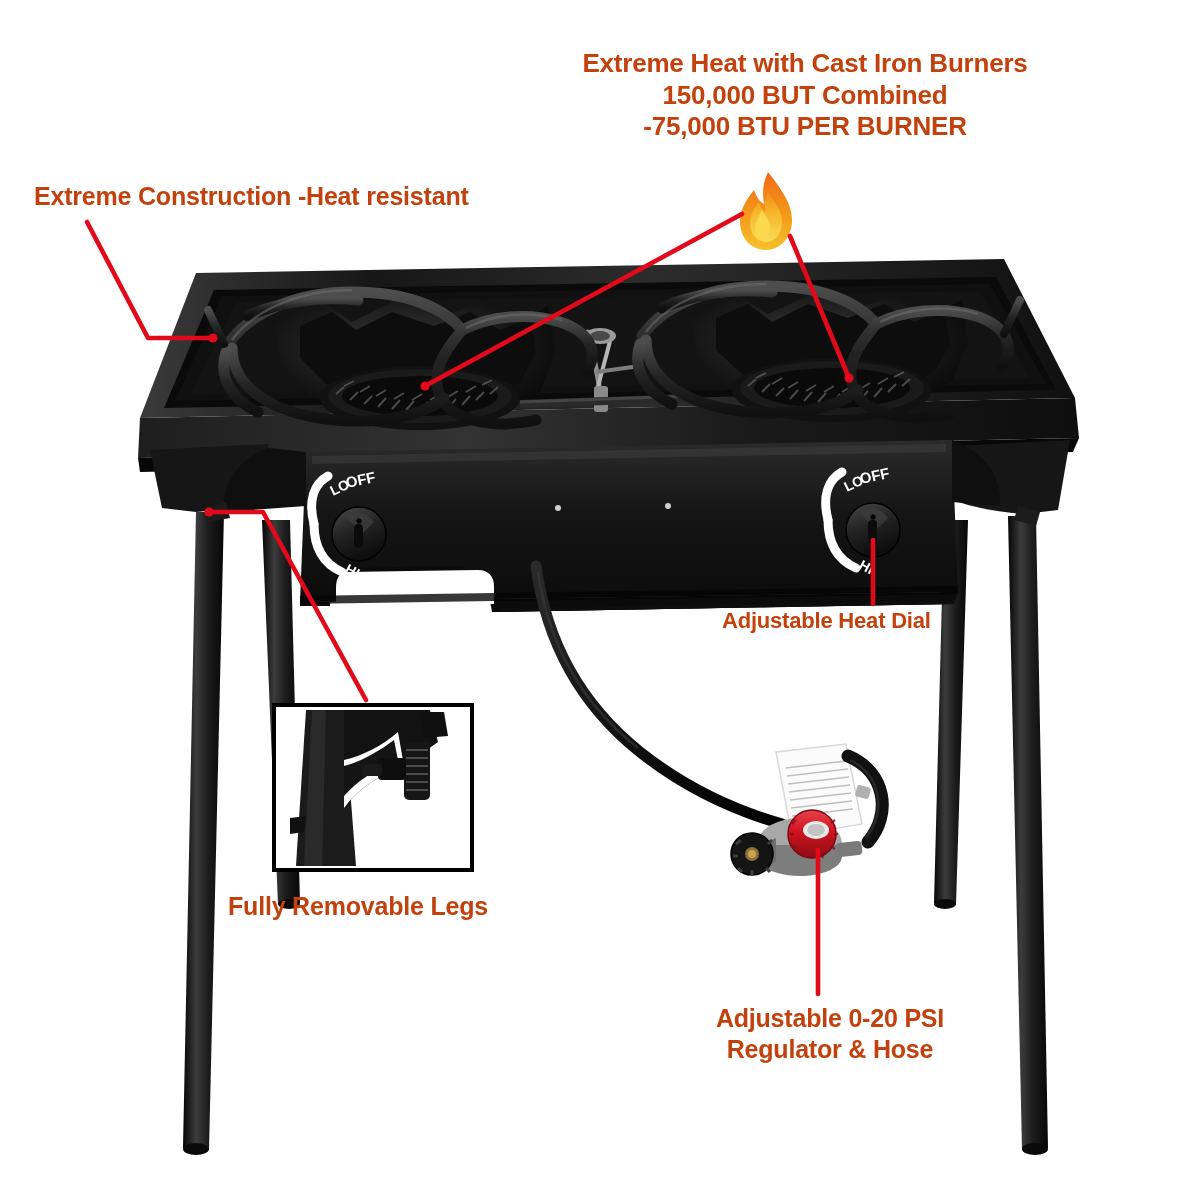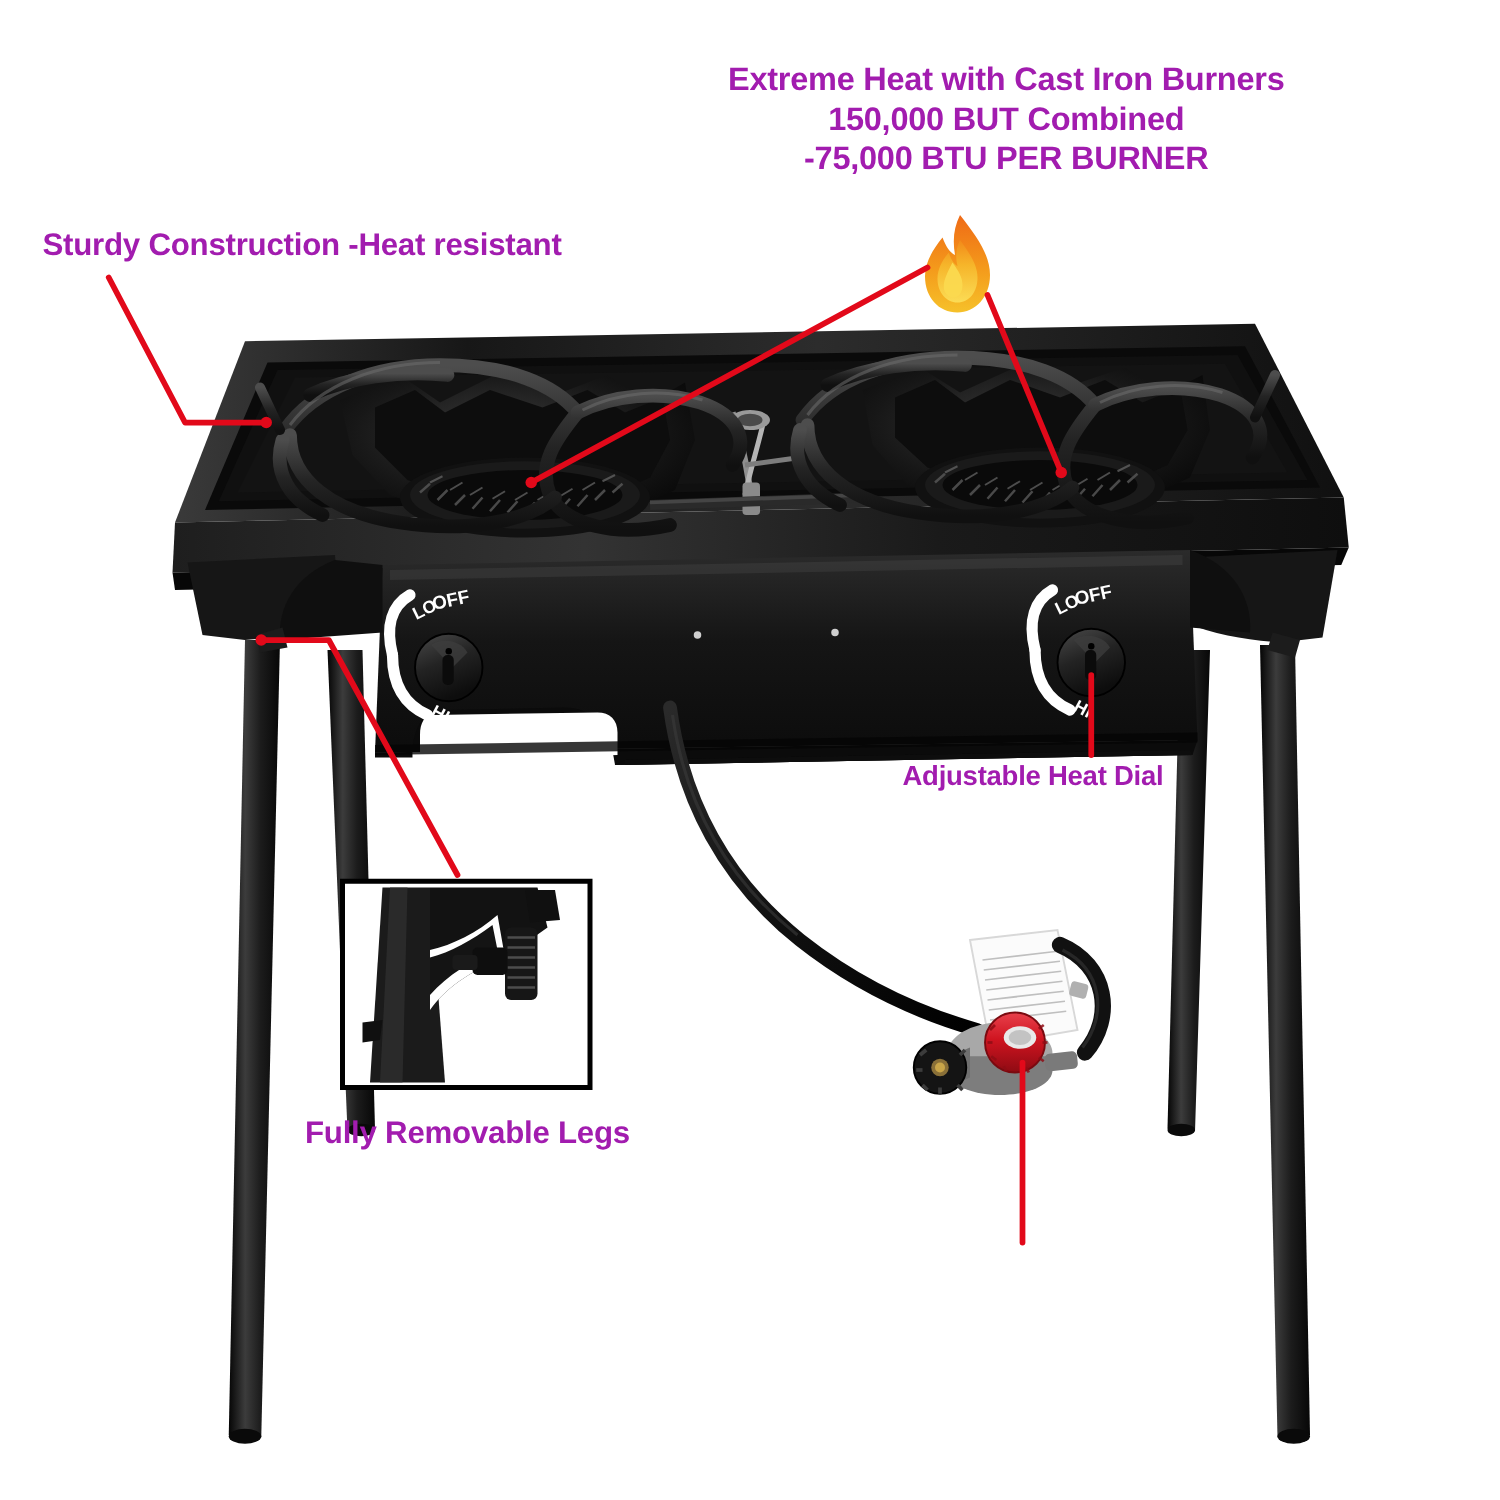--- a/index.html
+++ b/index.html
@@ -17,21 +17,21 @@
   }
   #product-svg {
     position: absolute;
     left: 0;
     top: 0;
     width: 1200px;
     height: 1200px;
   }
   .callout {
     position: absolute;
-    color: #a21caf;
+    color: #c2410c;
     font-weight: bold;
     font-family: "Liberation Sans", "DejaVu Sans", sans-serif;
     white-space: pre-line;
     line-height: 1.22;
     letter-spacing: -0.2px;
   }
   #callout-heat {
     left: 505px;
     top: 48px;
     width: 600px;
@@ -48,21 +48,20 @@
     left: 722px;
     top: 608px;
     font-size: 22px;
     text-align: left;
   }
   #callout-legs {
     left: 228px;
     top: 891px;
     font-size: 25px;
     text-align: right;
-    margin-left: 16px;
   }
   #callout-regulator {
     left: 665px;
     top: 1003px;
     width: 330px;
     text-align: center;
     font-size: 25px;
   }
 </style>
 </head>
@@ -437,20 +436,22 @@
       <circle cx="209" cy="512" r="4.6" fill="#e2091a" stroke="none"></circle>
 
       <path d="M818 850 L818 994"></path>
     </g>
   </svg>
 
   <div class="callout" id="callout-heat">Extreme Heat with Cast Iron Burners
 150,000 BUT Combined
 -75,000 BTU PER BURNER</div>
 
-  <div class="callout" id="callout-sturdy">Sturdy Construction -Heat resistant</div>
+  <div class="callout" id="callout-sturdy">Extreme Construction -Heat resistant</div>
 
   <div class="callout" id="callout-dial">Adjustable Heat Dial</div>
 
   <div class="callout" id="callout-legs">Fully Removable Legs</div>
 
+  <div class="callout" id="callout-regulator">Adjustable 0-20 PSI
+Regulator &amp; Hose</div>
 
 </div>
 
 </body></html>

